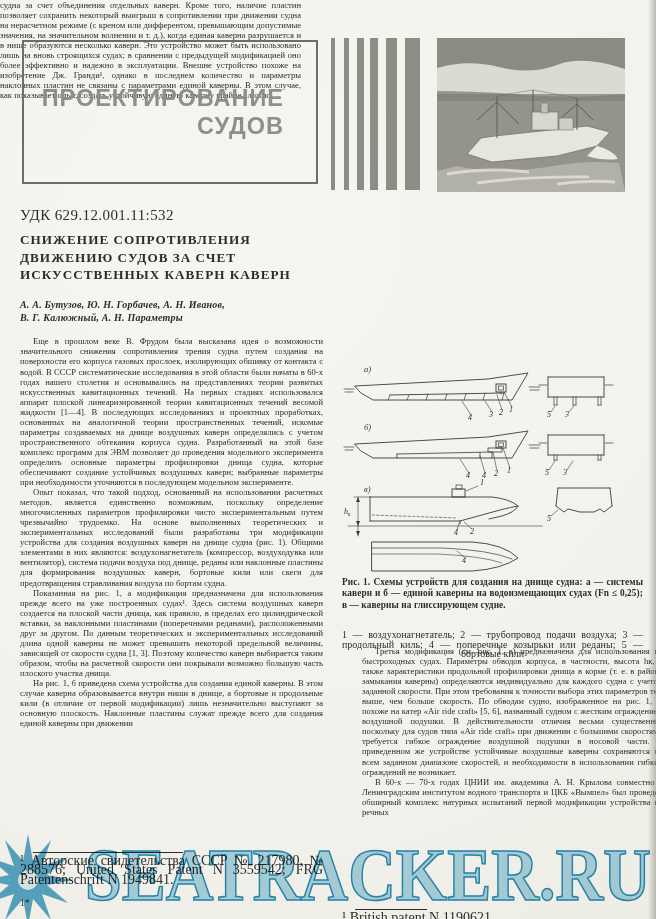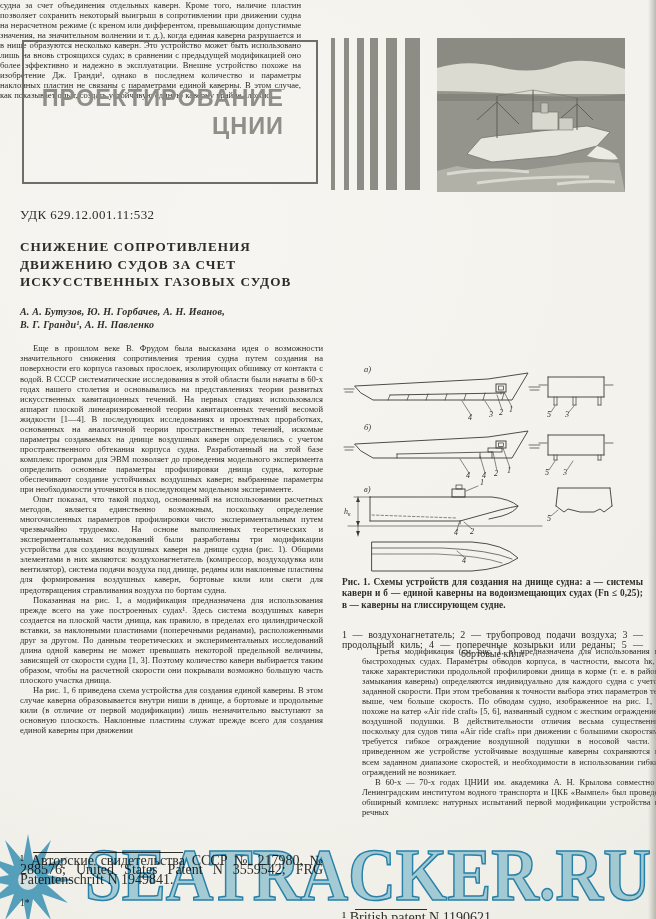--- a/index.html
+++ b/index.html
@@ -37,21 +37,21 @@
   .bars .bar:nth-child(6) { left: 74px; width: 15px; }
   .photo { position: absolute; left: 437px; top: 38px; width: 188px; height: 154px; }
 
   
   .col { position: absolute; width: 303px; }
   #left-col  { left: 20px;  top: 207px; }
   #right-p1  { left: 342px; top: 207px; width: 301px; }
   #figure-block { left: 342px; top: 360px; width: 301px; position: absolute; }
   #right-p23 { left: 362px; top: 646px; width: 301px; position: absolute; }
 
-  .udc { font-size: 13px; letter-spacing: 0.4px; margin-bottom: 15px; }
+  .udc { font-size: 15px; letter-spacing: 0.4px; margin-bottom: 7px; }
   .article-title { font-weight: bold; font-size: 13.2px; line-height: 17.6px; letter-spacing: 1px; margin-bottom: 15px; }
   .authors { font-weight: bold; font-style: italic; font-size: 10px; line-height: 12.8px; letter-spacing: 0.2px; margin-bottom: 12px; }
 
   .bodytext p { font-size: 8.6px; line-height: 10.05px; text-align: justify; text-indent: 13px; }
   .bodytext p.noindent { text-indent: 0; }
 
   .fig-svg { display: block; margin-bottom: 3px; }
   .fig-caption-bold { font-weight: bold; font-size: 9.3px; line-height: 11.4px; text-align: justify; letter-spacing: 0.1px; margin-bottom: 19px; }
   .fig-legend { font-size: 10px; line-height: 9.4px; text-align: justify; text-align-last: center; }
 
@@ -70,21 +70,21 @@
   .schem-num { font-family: "Liberation Serif", serif; font-style: italic; font-size: 8px; fill: #33322d; }
   .schem-lbl { font-family: "Liberation Serif", serif; font-style: italic; font-size: 8.5px; fill: #33322d; }
 </style>
 </head>
 <body>
 
 <div class="page">
 
   <div class="section-box">
     <div class="line">ПРОЕКТИРОВАНИЕ</div>
-    <div class="line">ЦНИИ</div>
+    <div class="line">СУДОВ</div>
   </div>
 
   <div class="bars">
     <div class="bar"></div>
     <div class="bar"></div>
     <div class="bar"></div>
     <div class="bar"></div>
     <div class="bar"></div>
     <div class="bar"></div>
   </div>
@@ -106,25 +106,25 @@
       <path d="M160,108 Q176,112 181,121 Q166,123 150,118 Z" fill="#ecebe3"></path>
       <path d="M10,136 Q50,129 92,134 M40,145 Q92,138 152,139 M120,146 Q150,142 178,144" stroke="#e3e2da" stroke-width="3" fill="none" opacity="0.8"></path>
     </g>
   </svg>
 
   <div id="left-col" class="col bodytext">
     <div class="udc">УДК 629.12.001.11:532</div>
     <div class="article-title">
       <div>СНИЖЕНИЕ СОПРОТИВЛЕНИЯ</div>
       <div>ДВИЖЕНИЮ СУДОВ ЗА СЧЕТ</div>
-      <div>ИСКУССТВЕННЫХ ГАЗОВЫХ СУДОВ</div>
+      <div>ИСКУССТВЕННЫХ КАВЕРН КАВЕРН</div>
     </div>
     <div class="authors">
       <div>А. А. Бутузов, Ю. Н. Горбачев,  А. Н. Иванов,</div>
-      <div>В. Г. Гранди¹, А. Н. Павленко</div>
+      <div>В. Г. Калюжный, А. Н. Параметры</div>
     </div>
     <p>Еще в прошлом веке В. Фрудом была высказана идея о возможности значительного снижения сопротивления трения судна путем создания на поверхности его корпуса газовых прослоек, изолирующих обшивку от контакта с водой. В СССР систематические исследования в этой области были начаты в 60-х годах нашего столетия и основывались на представлениях теории развитых искусственных кавитационных течений. На первых стадиях использовался аппарат плоской линеаризированной теории кавитационных течений весомой жидкости [1—4]. В последующих исследованиях и проектных проработках, основанных на аналогичной теории пространственных течений, искомые параметры создаваемых на днище воздушных каверн определялись с учетом пространственного обтекания корпуса судна. Разработанный на этой базе комплекс программ для ЭВМ позволяет до проведения модельного эксперимента определить основные параметры профилировки днища судна, которые обеспечивают создание устойчивых воздушных каверн; выбранные параметры при необходимости уточняются в последующем модельном эксперименте.</p>
     <p>Опыт показал, что такой подход, основанный на использовании расчетных методов, является единственно возможным, поскольку определение многочисленных параметров профилировки чисто экспериментальным путем чрезвычайно трудоемко. На основе выполненных теоретических и экспериментальных исследований были разработаны три модификации устройства для создания воздушных каверн на днище судна (рис. 1). Общими элементами в них являются: воздухонагнетатель (компрессор, воздуходувка или вентилятор), система подачи воздуха под днище, реданы или наклонные пластины для формирования воздушных каверн, бортовые кили или скеги для предотвращения стравливания воздуха по бортам судна.</p>
     <p>Показанная на рис. 1, а модификация предназначена для использования прежде всего на уже построенных судах¹. Здесь система воздушных каверн создается на плоской части днища, как правило, в пределах его цилиндрической вставки, за наклонными пластинами (поперечными реданами), расположенными друг за другом. По данным теоретических и экспериментальных исследований длина одной каверны не может превышать некоторой предельной величины, зависящей от скорости судна [1, 3]. Поэтому количество каверн выбирается таким образом, чтобы на расчетной скорости они покрывали возможно большую часть плоского участка днища.</p>
     <p>На рис. 1, б приведена схема устройства для создания единой каверны. В этом случае каверна образовывается внутри ниши в днище, а бортовые и продольные кили (в отличие от первой модификации) лишь незначительно выступают за основную плоскость. Наклонные пластины служат прежде всего для создания единой каверны при движении</p>
   </div>
 
   <div id="right-p1" class="bodytext">
     <p class="noindent">судна за счет объединения отдельных каверн. Кроме того, наличие пластин позволяет сохранить некоторый выигрыш в сопротивлении при движении судна на нерасчетном режиме (с креном или дифферентом, превышающим допустимые значения, на значительном волнении и т. д.), когда единая каверна разрушается и в нише образуются несколько каверн. Это устройство может быть использовано лишь на вновь строящихся судах; в сравнении с предыдущей модификацией оно более эффективно и надежно в эксплуатации. Внешне устройство похоже на изобретение Дж. Гранди¹, однако в последнем количество и параметры наклонных пластин не связаны с параметрами единой каверны. В этом случае, как показывает опыт, создать устойчивую единую каверну крайне сложно.</p>
   </div>

